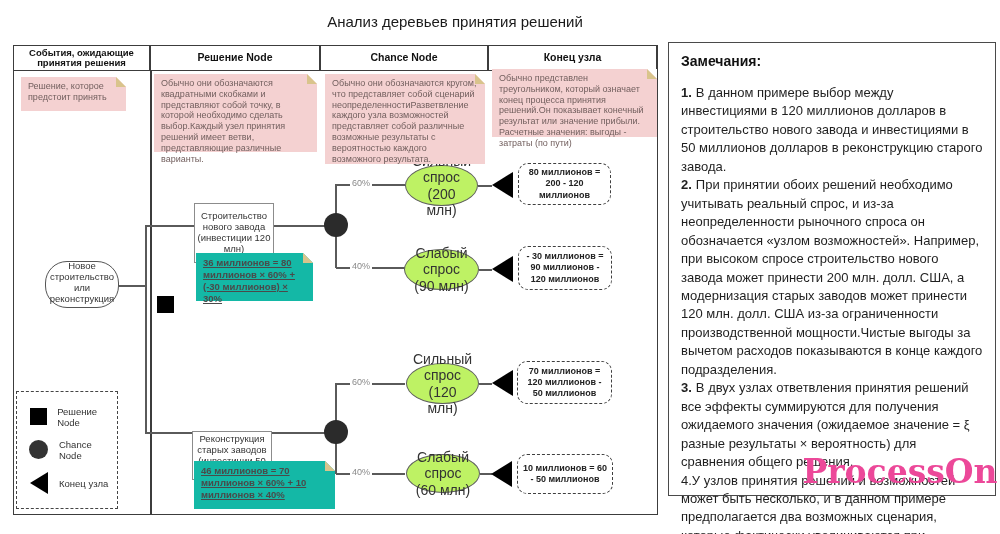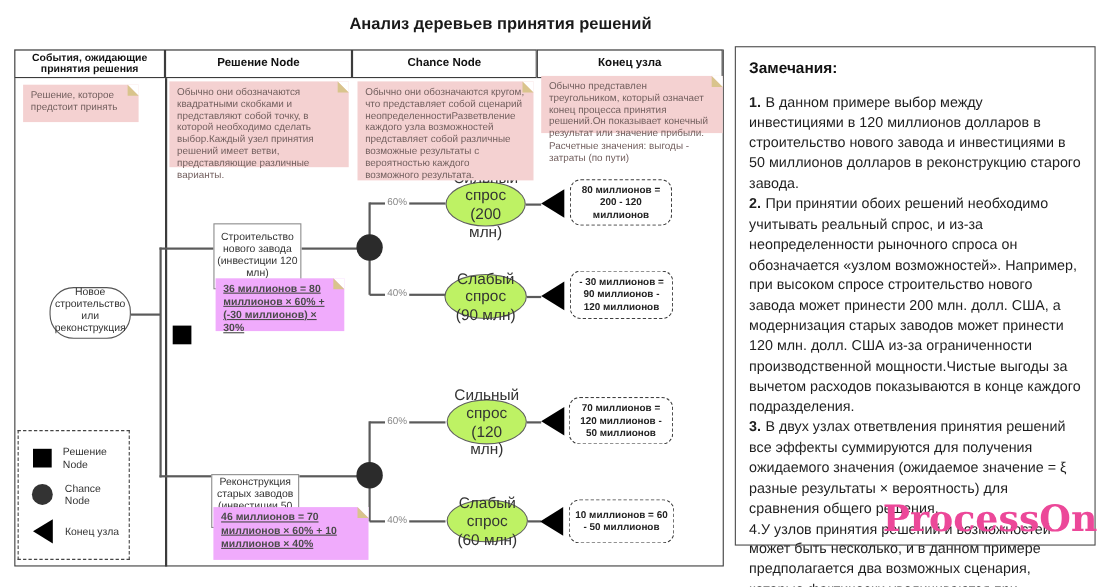--- a/index.html
+++ b/index.html
@@ -1,34 +1,34 @@
 <!DOCTYPE html>
 <html><head>
 <meta charset="utf-8">
 <style>
   * { margin:0; padding:0; box-sizing:border-box; }
   body { background:#ffffff; font-family:"Liberation Sans", sans-serif; }
   .canvas { position:relative; width:1000px; height:534px; background:#fff; overflow:hidden; }
 
   .title { position:absolute; left:130px; top:13px; width:650px; text-align:center;
-           font-size:15px; font-weight:bold; color:#1a1a1a; }
+           font-size:15px; font-weight:normal; color:#1a1a1a; }
 
   
   .left-panel { position:absolute; left:13px; top:45px; width:645px; height:470px;
                 border:1.5px solid #3c3c3c; }
   .hcell { position:absolute; top:45px; height:26px; border:1.5px solid #3c3c3c; background:#fff;
            display:flex; align-items:center; justify-content:center; text-align:center;
            font-weight:bold; color:#111; font-size:10.5px; line-height:1.1; }
   .hcell.small { font-size:9.5px; }
   .col-sep { position:absolute; left:150px; top:71px; width:1.5px; height:444px; background:#3c3c3c; }
 
   
   .note { position:absolute; padding:4px 7px; font-size:9px; line-height:1.2; color:#73605f; z-index:3; }
   .note.pink { background:#f4d1d1; }
-  .note.grey { background:#f0abfc; color:#3f3f3f; font-weight:bold; font-size:9.5px; line-height:1.25; }
+  .note.grey { background:#14b8a6; color:#3f3f3f; font-weight:bold; font-size:9.5px; line-height:1.25; }
   .note.grey.u { text-decoration:underline; color:#4a4a4a; }
   .note::before { content:""; position:absolute; top:0; right:0; width:0; height:0;
                   border-top:10px solid #ffffff; border-left:10px solid transparent; }
   .note::after  { content:""; position:absolute; top:0; right:0; width:0; height:0;
                   border-bottom:10px solid #d9c48c; border-right:10px solid transparent; }
 
   
   .hline { position:absolute; height:1.5px; background:#5a5a5a; z-index:1; }
   .vline { position:absolute; width:1.5px;  background:#5a5a5a; z-index:1; }
 
@@ -92,21 +92,21 @@
 
   <div class="note pink" style="left:21px; top:77px; width:105px; height:34px;">
     <span>Решение, которое предстоит принять</span>
   </div>
   <div class="note pink" style="left:154px; top:74px; width:163px; height:78px;">
     <span>Обычно они обозначаются квадратными скобками и представляют собой точку, в которой необходимо сделать выбор.Каждый узел принятия решений имеет ветви, представляющие различные варианты.</span>
   </div>
   <div class="note pink" style="left:325px; top:74px; width:160px; height:90px;">
     <span>Обычно они обозначаются кругом, что представляет собой сценарий неопределенностиРазветвление каждого узла возможностей представляет собой различные возможные результаты с вероятностью каждого возможного результата.</span>
   </div>
-  <div class="note pink" style="left:492px; top:69px; width:165px; height:52px;">
+  <div class="note pink" style="left:492px; top:69px; width:165px; height:68px;">
     <span>Обычно представлен треугольником, который означает конец процесса принятия решений.Он показывает конечный результат или значение прибыли. Расчетные значения: выгоды - затраты (по пути)</span>
   </div>
 
   <div class="hline" style="left:119px; top:285px; width:27px;"></div>
   <div class="vline" style="left:145px; top:225px; height:209px;"></div>
   <div class="hline" style="left:145px; top:225px; width:50px;"></div>
   <div class="hline" style="left:145px; top:432px; width:48px;"></div>
   <div class="hline" style="left:274px; top:225px; width:52px;"></div>
   <div class="hline" style="left:272px; top:432px; width:54px;"></div>
   <div class="vline" style="left:335px; top:184px; height:84px;"></div>

